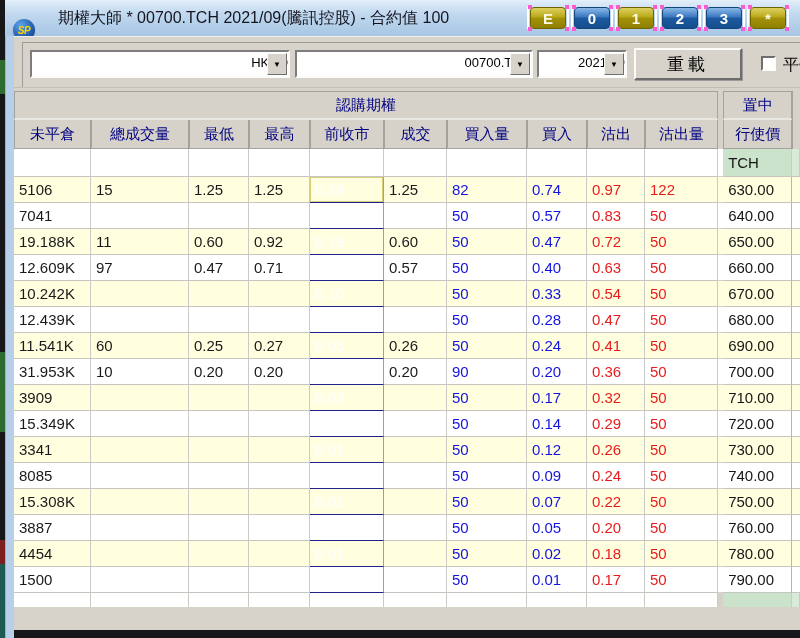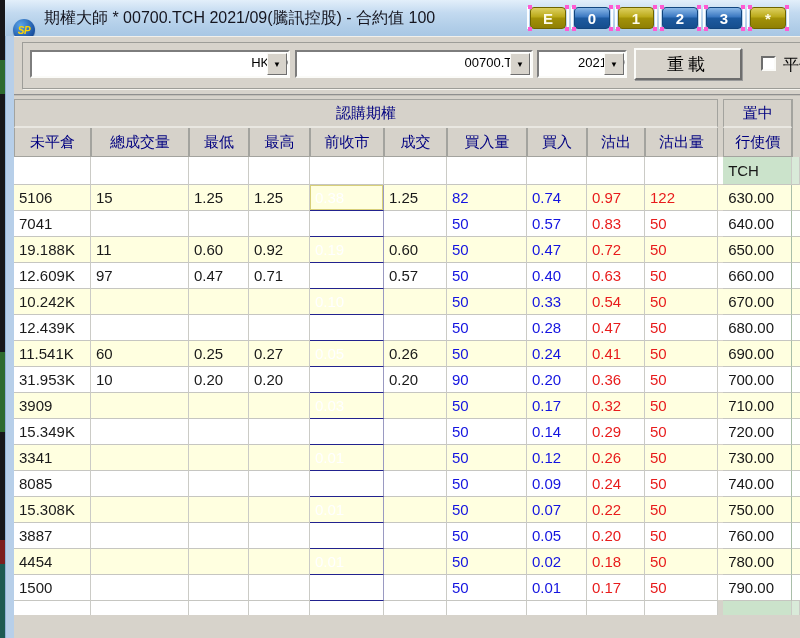--- a/index.html
+++ b/index.html
@@ -19,21 +19,21 @@
   .frame-edge { position:absolute; left:5px; top:34px; width:9px; height:604px; background:#b7cfe9; border-left:1px solid #8fb2d6; }
 
   
   .titlebar { position:absolute; left:5px; top:0; width:795px; height:36px;
               background:linear-gradient(to bottom,#e3effa 0,#c3daf0 35%,#b3cfe9 70%,#a8c7e4 100%);
               display:flex; align-items:center; }
   .app-icon { width:22px; height:22px; border-radius:50%; margin-left:8px; flex:0 0 auto;
               background:radial-gradient(circle at 35% 28%,#5aa4e8,#1d56a6 65%,#0d3a7a);
               display:flex; align-items:center; justify-content:center; box-shadow:0 1px 1px rgba(0,0,0,.35);margin-top:24px; }
   .app-icon-text { color:#ffd400; font-weight:bold; font-style:italic; font-size:10px; letter-spacing:-0.5px; }
-  .title-text { margin-left:9px; font-size:16px; color:#15151f; white-space:nowrap; }
+  .title-text { margin-left:23px; font-size:16px; color:#15151f; white-space:nowrap; }
 
   .tb-buttons { position:absolute; left:521px; top:5px; height:26px; display:flex; align-items:center; }
   .tb-wrap { border-left:2px solid rgba(255,255,255,.95); border-right:2px solid rgba(255,255,255,.95);
              margin:0 1px; padding:0 1px; display:flex; align-items:center; }
   .tb-btn { position:relative; width:36px; height:22px; display:flex; align-items:center; justify-content:center;
             color:#fff; font-size:15px; font-weight:bold; border-radius:4px; cursor:default; }
   .tb-btn.blue  { background:linear-gradient(to bottom,#8ab8e8 0,#3a77c0 45%,#1d5aa0 50%,#164e8e 100%); border:1px solid #12457e; }
   .tb-btn.olive { background:linear-gradient(to bottom,#ddd060 0,#baa918 45%,#a39208 50%,#8f8004 100%); border:1px solid #6f6400; color:#fdfbe8; }
   .tb-btn::before,.tb-btn::after { content:""; position:absolute; width:4px; height:4px; background:#ff5ad2; }
   .tb-btn::before { top:-3px;    left:-3px; box-shadow:37px 0 0 #ff5ad2; }
@@ -54,21 +54,21 @@
                  border:1px solid; border-color:#fbfbf8 #6f6f6f #6f6f6f #fbfbf8;
                  display:flex; align-items:center; justify-content:center; font-size:8px; color:#000; }
   .reload-btn { position:absolute; left:620px; top:12px; width:108px; height:32px; background:#d7d3cb;
                 border:2px solid; border-color:#fbfbf8 #6d6d6d #6d6d6d #fbfbf8; box-shadow:1px 1px 0 #9a9a9a;
                 font-size:17px; color:#000; font-family:inherit; letter-spacing:4px; }
   .checkbox { position:absolute; left:747px; top:20px; width:15px; height:15px; background:#fff;
               border:2px solid; border-color:#6d6d6d #fbfbf8 #fbfbf8 #6d6d6d; }
   .checkbox-label { position:absolute; left:769px; top:19px; font-size:16px; color:#000; white-space:nowrap; }
 
   
-  .grid-area { position:absolute; left:14px; top:95px; width:786px; height:543px; background:#d7d3cb;
+  .grid-area { position:absolute; left:14px; top:87px; width:786px; height:543px; background:#d7d3cb;
                overflow:hidden; padding-top:4px; box-shadow:inset 0 1px 0 #c2bfb7; }
   table { border-collapse:separate; border-spacing:0; table-layout:fixed; width:786px; }
   th,td { box-sizing:border-box; overflow:hidden; white-space:nowrap; text-align:left; vertical-align:middle; padding:0; }
 
   th.hd { background:#d6d2ca; color:var(--header-navy,#000080); font-size:15px; font-weight:normal;
           height:29px; text-align:center; border:1px solid #a3a39e; }
   .group-row th.hd { border-bottom:2px solid #e9e7e1; }
   .cols-row th.hd { border-top:none; }
   th.divider-hd, td.divider-cell { background:#d6d2ca; border:none; border-bottom:1px solid #d6d2ca; }
   th.edge-hd { background:#d6d2ca; border:none; border-left:1px solid #a3a39e; }

